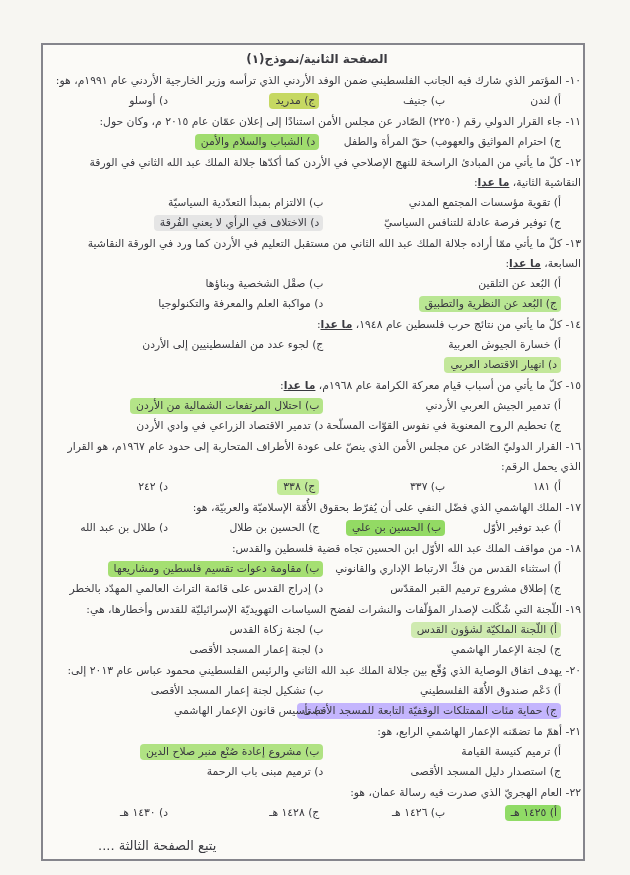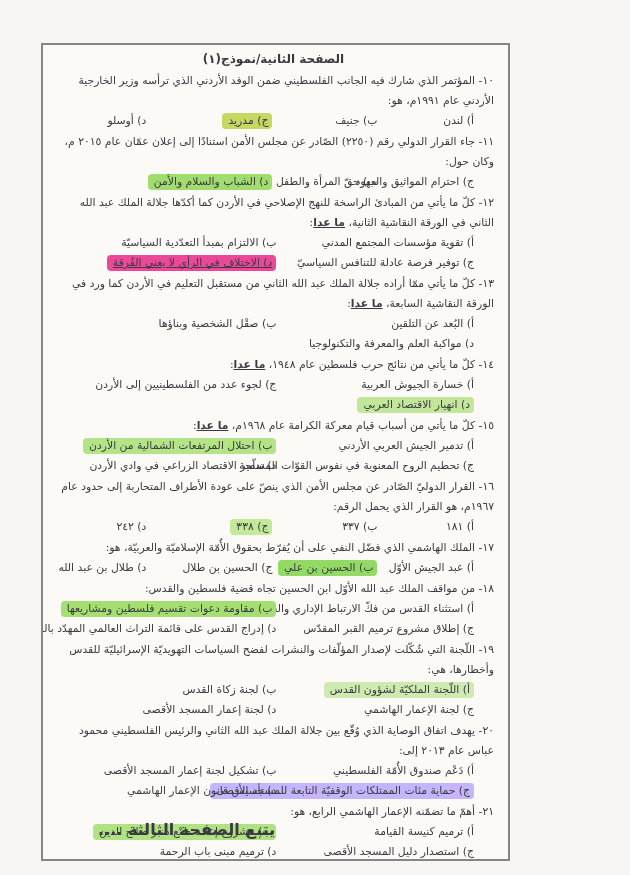--- a/index.html
+++ b/index.html
@@ -6,25 +6,25 @@
   body{
     width:630px;height:875px;
     background:#f7f6f2;
     font-family:"DejaVu Sans", sans-serif;
     color:#3a3a40;
     position:relative;
     overflow:hidden;
   }
   .sheet{
     position:absolute;left:41px;top:43px;
-    width:469px;height:818px;
+    width:544px;height:818px;
     box-sizing:border-box;
     border:2px solid #c2410c;
     background:#fbfaf7;
-    padding:4px 14px 4px 10px;
+    padding:4px 2px 4px 10px;
     direction:rtl;
     font-size:10.8px;
     line-height:20px;
     overflow:hidden;
   }
   .title{
     text-align:center;
     font-weight:bold;
     font-size:12px;
     margin-bottom:2px;
@@ -40,23 +40,23 @@
   .opts.row4{grid-template-columns:22% 24% 29% 25%;}
   .opts.grid2{grid-template-columns:46% 54%;}
   .opt{text-align:right;white-space:nowrap;overflow:visible;}
   .hl{
     background:var(--hl,#b6e389);
     border-radius:4px;
     padding:1px 4px 2px 6px;
   }
   .footer{
     position:absolute;
-    bottom:19px;left:55px;
-    font-weight:bold;
-    font-size:16px;
+    bottom:3px;left:55px;
+    font-weight:normal;
+    font-size:13px;
     direction:rtl;
   }
 </style>
 </head>
 <body>
 
 <div class="sheet" style="background: rgb(251, 250, 247); border-color: rgb(133, 133, 140); color: rgb(58, 58, 64); --hl: #b6e389;">
   <div class="title">الصفحة الثانية/نموذج(١)</div>
   <div id="questions">
       <div class="q">
@@ -75,28 +75,29 @@
           <div class="opt"><span>ب) حقّ المرأة والطفل</span></div>
           <div class="opt"><span class="hl" style="background: rgb(160, 220, 110);">د) الشباب والسلام والأمن</span></div>
         </div>
       </div>
       <div class="q">
         <div class="stem"><span>١٢- كلّ ما يأتي من المبادئ الراسخة للنهج الإصلاحي في الأردن كما أكدّها جلالة الملك عبد الله الثاني في الورقة النقاشية الثانية، </span><span class="emph">ما عدا</span><span>:</span></div>
         <div class="opts grid2">
           <div class="opt"><span>أ) تقوية مؤسسات المجتمع المدني</span></div>
           <div class="opt"><span>ب) الالتزام بمبدأ التعدّدية السياسيّة</span></div>
           <div class="opt"><span>ج) توفير فرصة عادلة للتنافس السياسيّ</span></div>
-          <div class="opt"><span class="hl" style="background: #ec4899; text-decoration: underline;">د) الاختلاف في الرأي لا يعني الفُرقة</span></div>
+          <div class="opt"><span class="hl" style="background: #e5e5e5;">د) الاختلاف في الرأي لا يعني الفُرقة</span></div>
         </div>
       </div>
       <div class="q">
         <div class="stem"><span>١٣- كلّ ما يأتي ممّا أراده جلالة الملك عبد الله الثاني من مستقبل التعليم في الأردن كما ورد في الورقة النقاشية السابعة، </span><span class="emph">ما عدا</span><span>:</span></div>
         <div class="opts grid2">
           <div class="opt"><span>أ) البُعد عن التلقين</span></div>
           <div class="opt"><span>ب) صقْل الشخصية وبناؤها</span></div>
+          <div class="opt"><span class="hl" style="background: rgb(185, 230, 147);">ج) البُعد عن النظرية والتطبيق</span></div>
           <div class="opt"><span>د) مواكبة العلم والمعرفة والتكنولوجيا</span></div>
         </div>
       </div>
       <div class="q">
         <div class="stem"><span>١٤- كلّ ما يأتي من نتائج حرب فلسطين عام ١٩٤٨، </span><span class="emph">ما عدا</span><span>:</span></div>
         <div class="opts grid2">
           <div class="opt"><span>أ) خسارة الجيوش العربية</span></div>
           <div class="opt"><span>ج) لجوء عدد من الفلسطينيين إلى الأردن</span></div>
           <div class="opt"><span class="hl" style="background: rgb(195, 231, 154);">د) انهيار الاقتصاد العربي</span></div>
         </div>
@@ -115,21 +116,21 @@
         <div class="opts row4">
           <div class="opt"><span>أ) ١٨١</span></div>
           <div class="opt"><span>ب) ٣٣٧</span></div>
           <div class="opt"><span class="hl" style="background: rgb(194, 234, 152);">ج) ٣٣٨</span></div>
           <div class="opt"><span>د) ٢٤٢</span></div>
         </div>
       </div>
       <div class="q">
         <div class="stem"><span>١٧- الملك الهاشمي الذي فضّل النفي على أن يُفرّط بحقوق الأُمّة الإسلاميّة والعربيّة، هو:</span></div>
         <div class="opts row4">
-          <div class="opt"><span>أ) عبد الجيش الأوّل</span></div>
+          <div class="opt"><span>أ) عبد توفير الأوّل</span></div>
           <div class="opt"><span class="hl" style="background: rgb(147, 218, 100);">ب) الحسين بن علي</span></div>
           <div class="opt"><span>ج) الحسين بن طلال</span></div>
           <div class="opt"><span>د) طلال بن عبد الله</span></div>
         </div>
       </div>
       <div class="q">
         <div class="stem"><span>١٨- من مواقف الملك عبد الله الأوّل ابن الحسين تجاه قضية فلسطين والقدس:</span></div>
         <div class="opts grid2">
           <div class="opt"><span>أ) استثناء القدس من فكّ الارتباط الإداري والقانوني</span></div>
           <div class="opt"><span class="hl" style="background: rgb(165, 223, 114); margin-left: 20px;">ب) مقاومة دعوات تقسيم فلسطين ومشاريعها</span></div>

